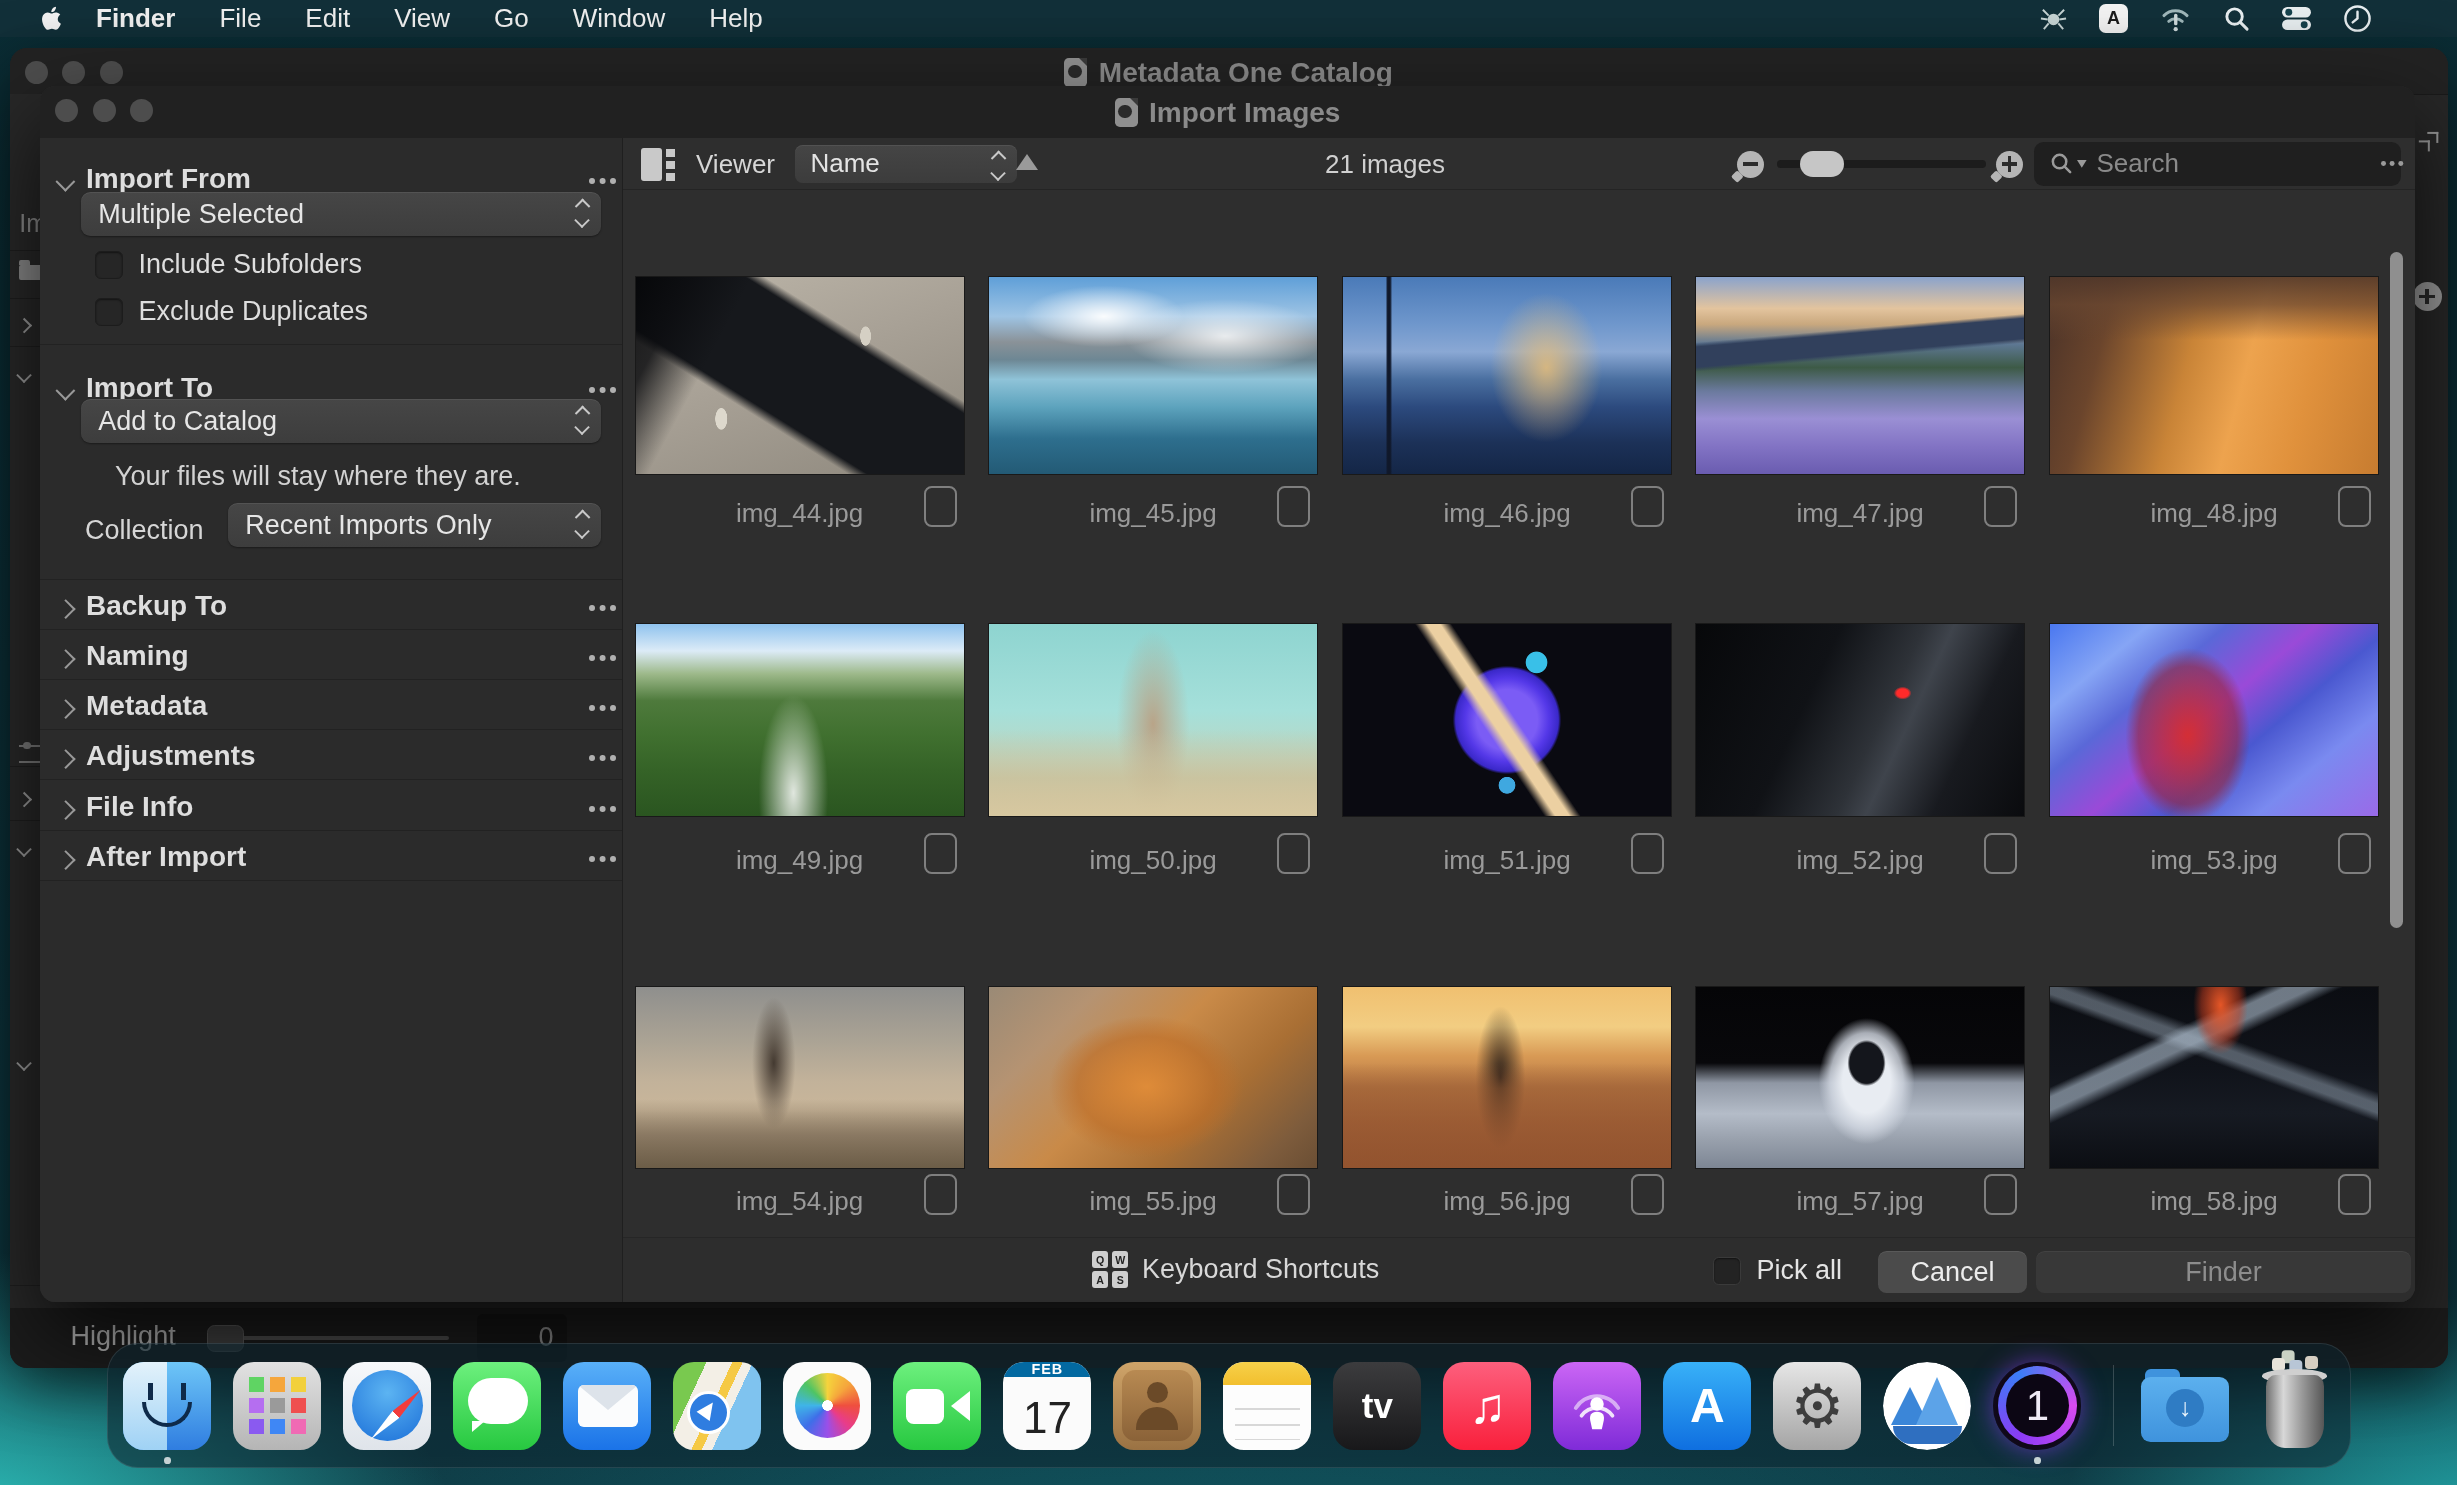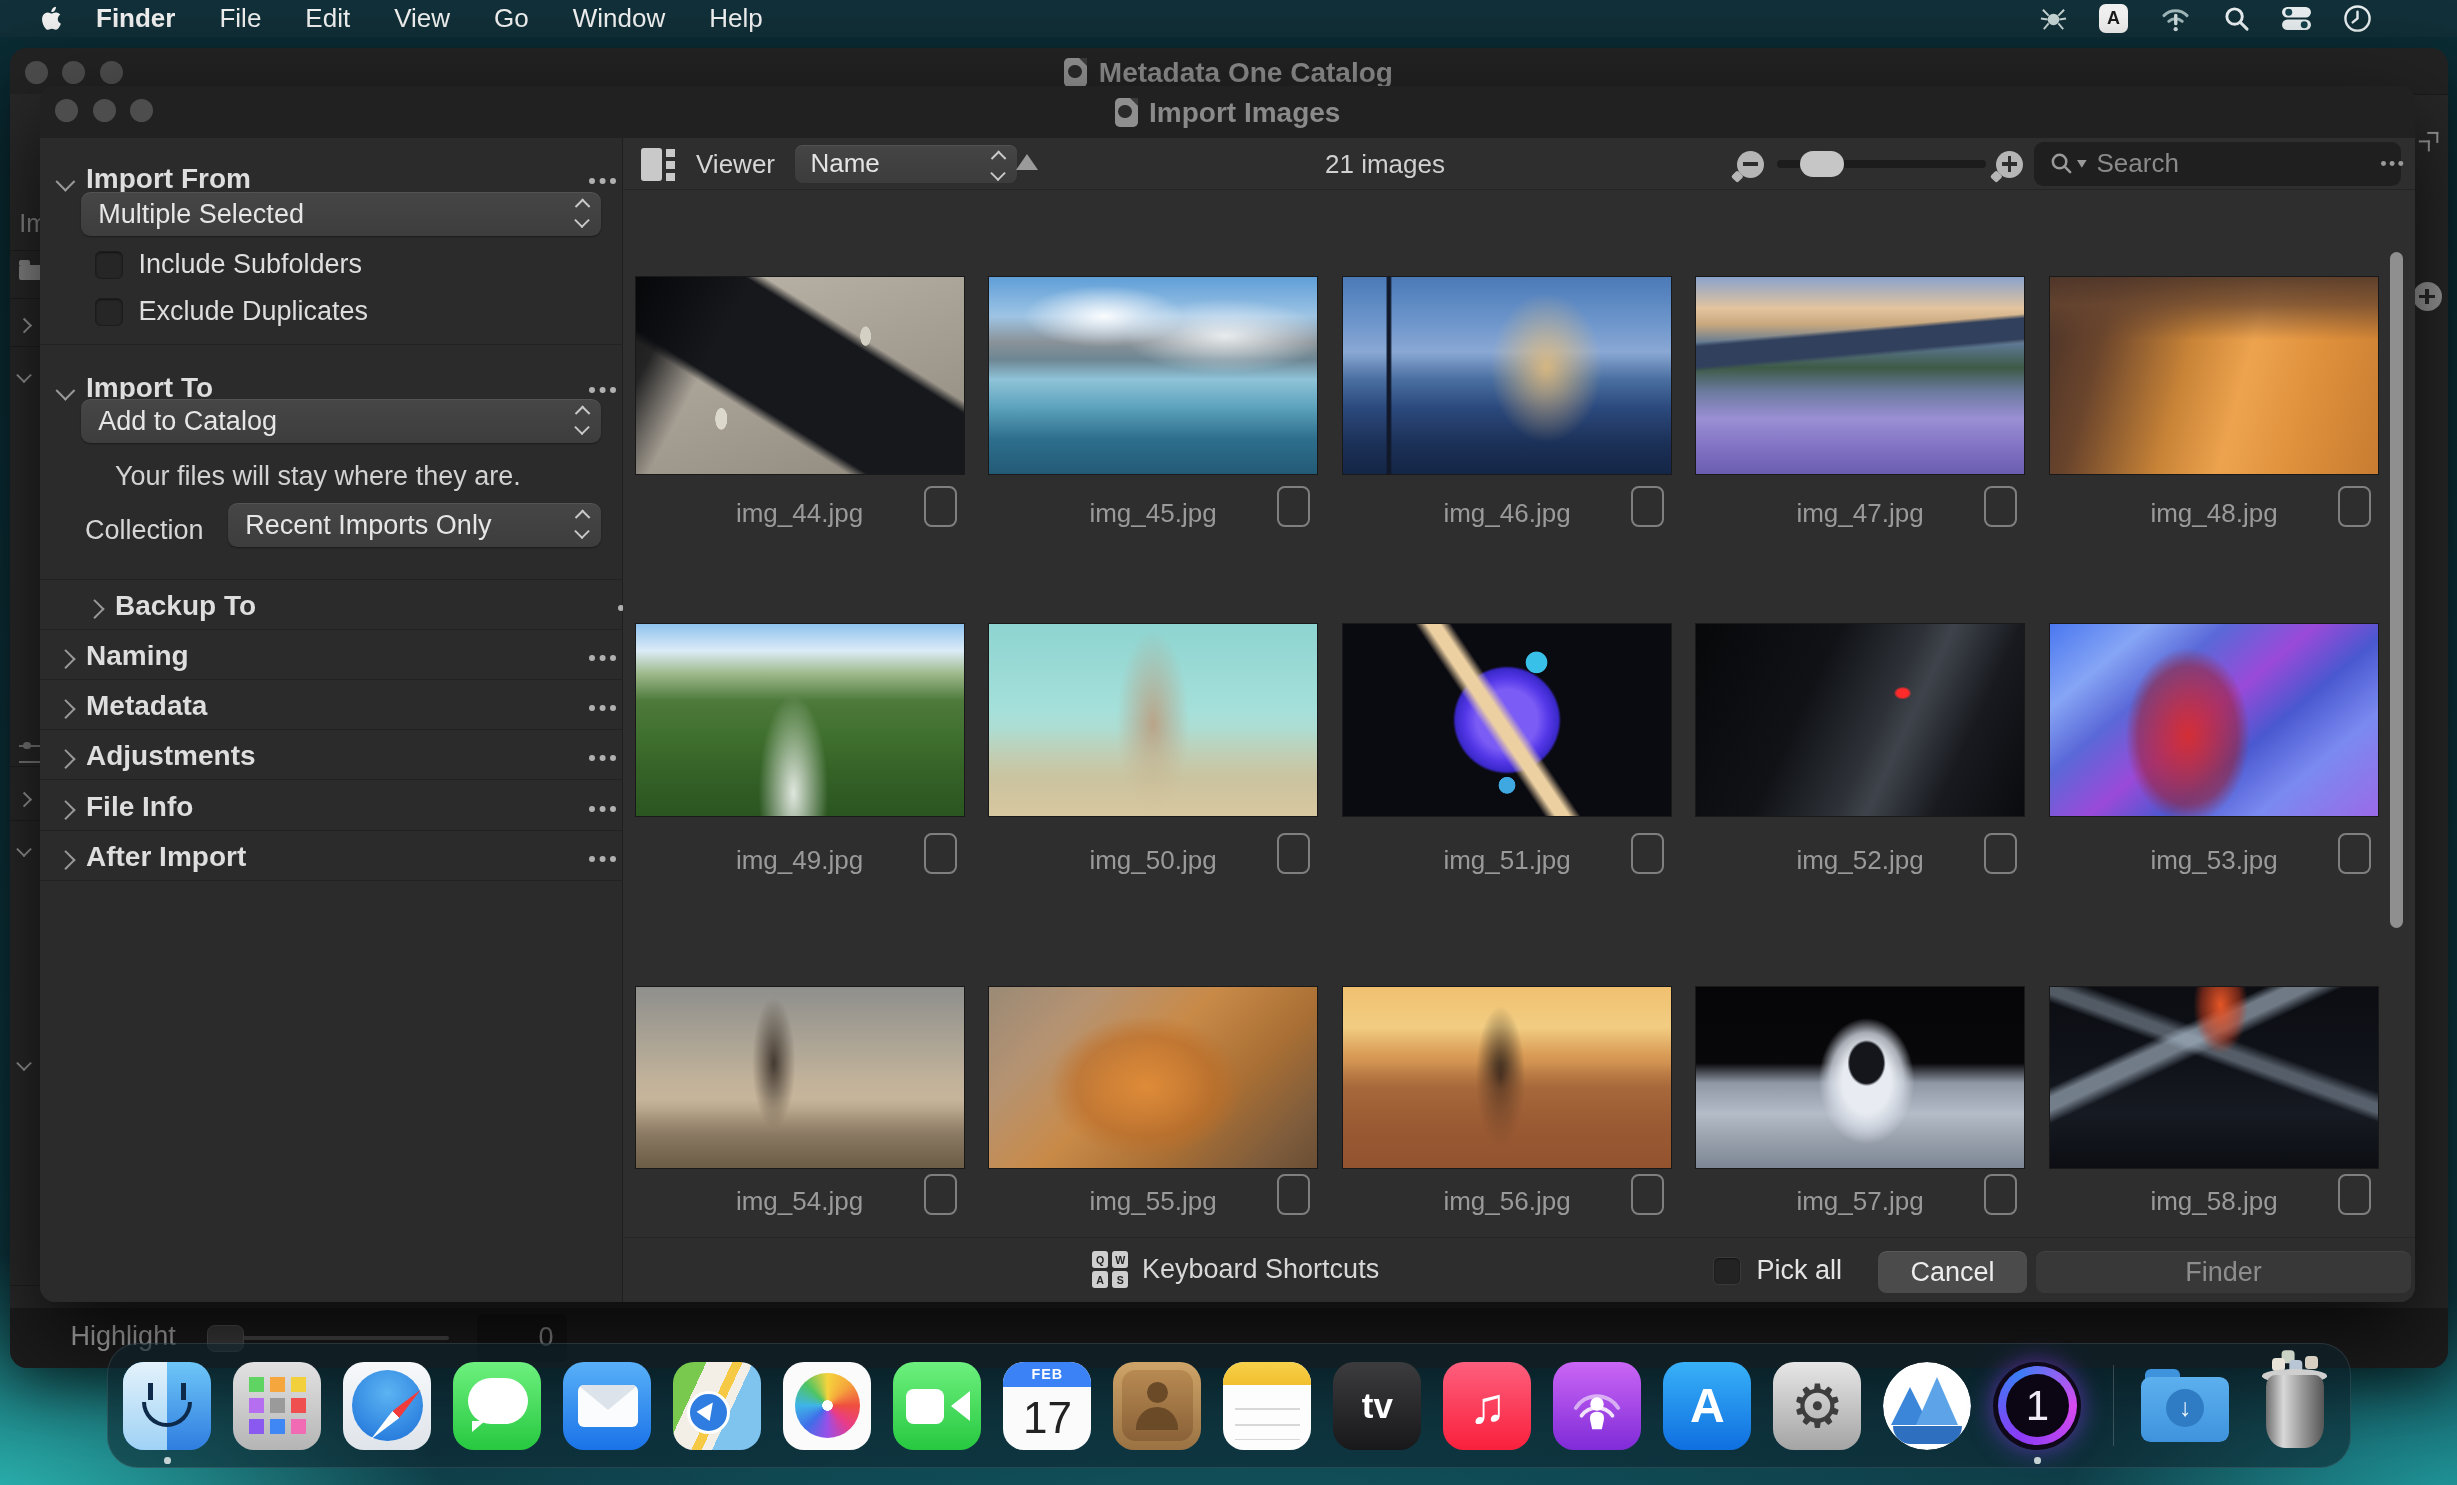--- a/index.html
+++ b/index.html
@@ -178,21 +178,21 @@
   .ic-maps{background:linear-gradient(115deg,#79c94f 0 26%,#f3efe6 26% 46%,#f5c944 46% 54%,#f3efe6 54% 62%,#7fc3ef 62% 100%);}
   .maps-pin{position:absolute;left:13.4px;top:29px;width:37px;height:37px;border-radius:50%;background:#2f7de0;border:3.8px solid #fff;}
   .maps-pin:after{content:"";position:absolute;left:10.6px;top:7.7px;border-style:solid;border-width:0 8.6px 17.3px 8.6px;border-color:transparent transparent #fff transparent;transform:rotate(35deg);}
   .ic-photos{background:#fbfbfb;}
   .pinwheel{position:absolute;inset:11.5px;border-radius:50%;
     background:radial-gradient(circle,#fff 0 11%,transparent 12%),
     conic-gradient(#f5d33c,#f5a53c,#ef4f3f,#e83c8a,#9a4fe8,#3f6ee8,#3fb4e8,#4fc463,#f5d33c);}
   .cam-body{position:absolute;left:12.5px;top:27px;width:38px;height:35px;background:#fff;border-radius:7.7px;}
   .cam-lens{position:absolute;right:11.5px;top:29px;border-style:solid;border-width:15.4px 19px 15.4px 0;border-color:transparent #fff transparent transparent;}
   .ic-calendar{background:#fbfbfb;}
-  .cal-band{position:absolute;left:0;top:0;right:0;height:25px;background:#3b82f6;display:flex;align-items:center;justify-content:center;
+  .cal-band{position:absolute;left:0;top:0;right:0;height:15px;background:#0369a1;display:flex;align-items:center;justify-content:center;
     color:#fff;font-size:14.4px;font-weight:700;letter-spacing:1px;}
   .cal-day{position:absolute;left:0;right:0;top:25px;bottom:0;display:flex;align-items:center;justify-content:center;color:#222;font-size:44px;font-weight:300;}
   .ic-contacts{background:linear-gradient(#cfa469,#9a7243);}
   .ct-inner{position:absolute;inset:8.6px;border-radius:13.4px;background:linear-gradient(#b88a52,#8a6238);}
   .ct-inner:before{content:"";position:absolute;left:25px;top:11.5px;width:21px;height:21px;border-radius:50%;background:#6b4a28;}
   .ct-inner:after{content:"";position:absolute;left:14.4px;top:37px;width:42px;height:23px;border-radius:21px 21px 0 0;background:#6b4a28;}
   .ic-notes{background:#fdfdfd;}
   .nt-band{position:absolute;left:0;top:0;right:0;height:23px;background:linear-gradient(#f7d14a,#f2bf2e);}
   .nt-lines{position:absolute;left:11.5px;right:11.5px;top:33px;bottom:9.6px;
     background:repeating-linear-gradient(180deg,transparent 0 13.4px,#d8d8d8 13.4px 15.4px);}
@@ -393,21 +393,21 @@
       <div class="coll-label" style="top:377px;">Collection</div>
       <div class="select" style="left:188px;top:365px;width:356px;">
         <span>Recent Imports Only</span>
         <span class="updown">
             <i class="u"></i>
             <i class="dn"></i>
           </span>
       </div>
       <div class="sb-divider" style="top:441px;"></div>
 
-      <div class="sb-header" style="top:452px;margin-left:29px;">
+      <div class="sb-header" style="top:452px;">
         <i class="chev r"></i>
         <span class="lbl">Backup To</span>
         <span class="dots"></span>
       </div>
       <div class="sb-divider" style="top:491px;"></div>
       <div class="sb-header" style="top:502px;">
         <i class="chev r"></i>
         <span class="lbl">Naming</span>
         <span class="dots"></span>
       </div>

